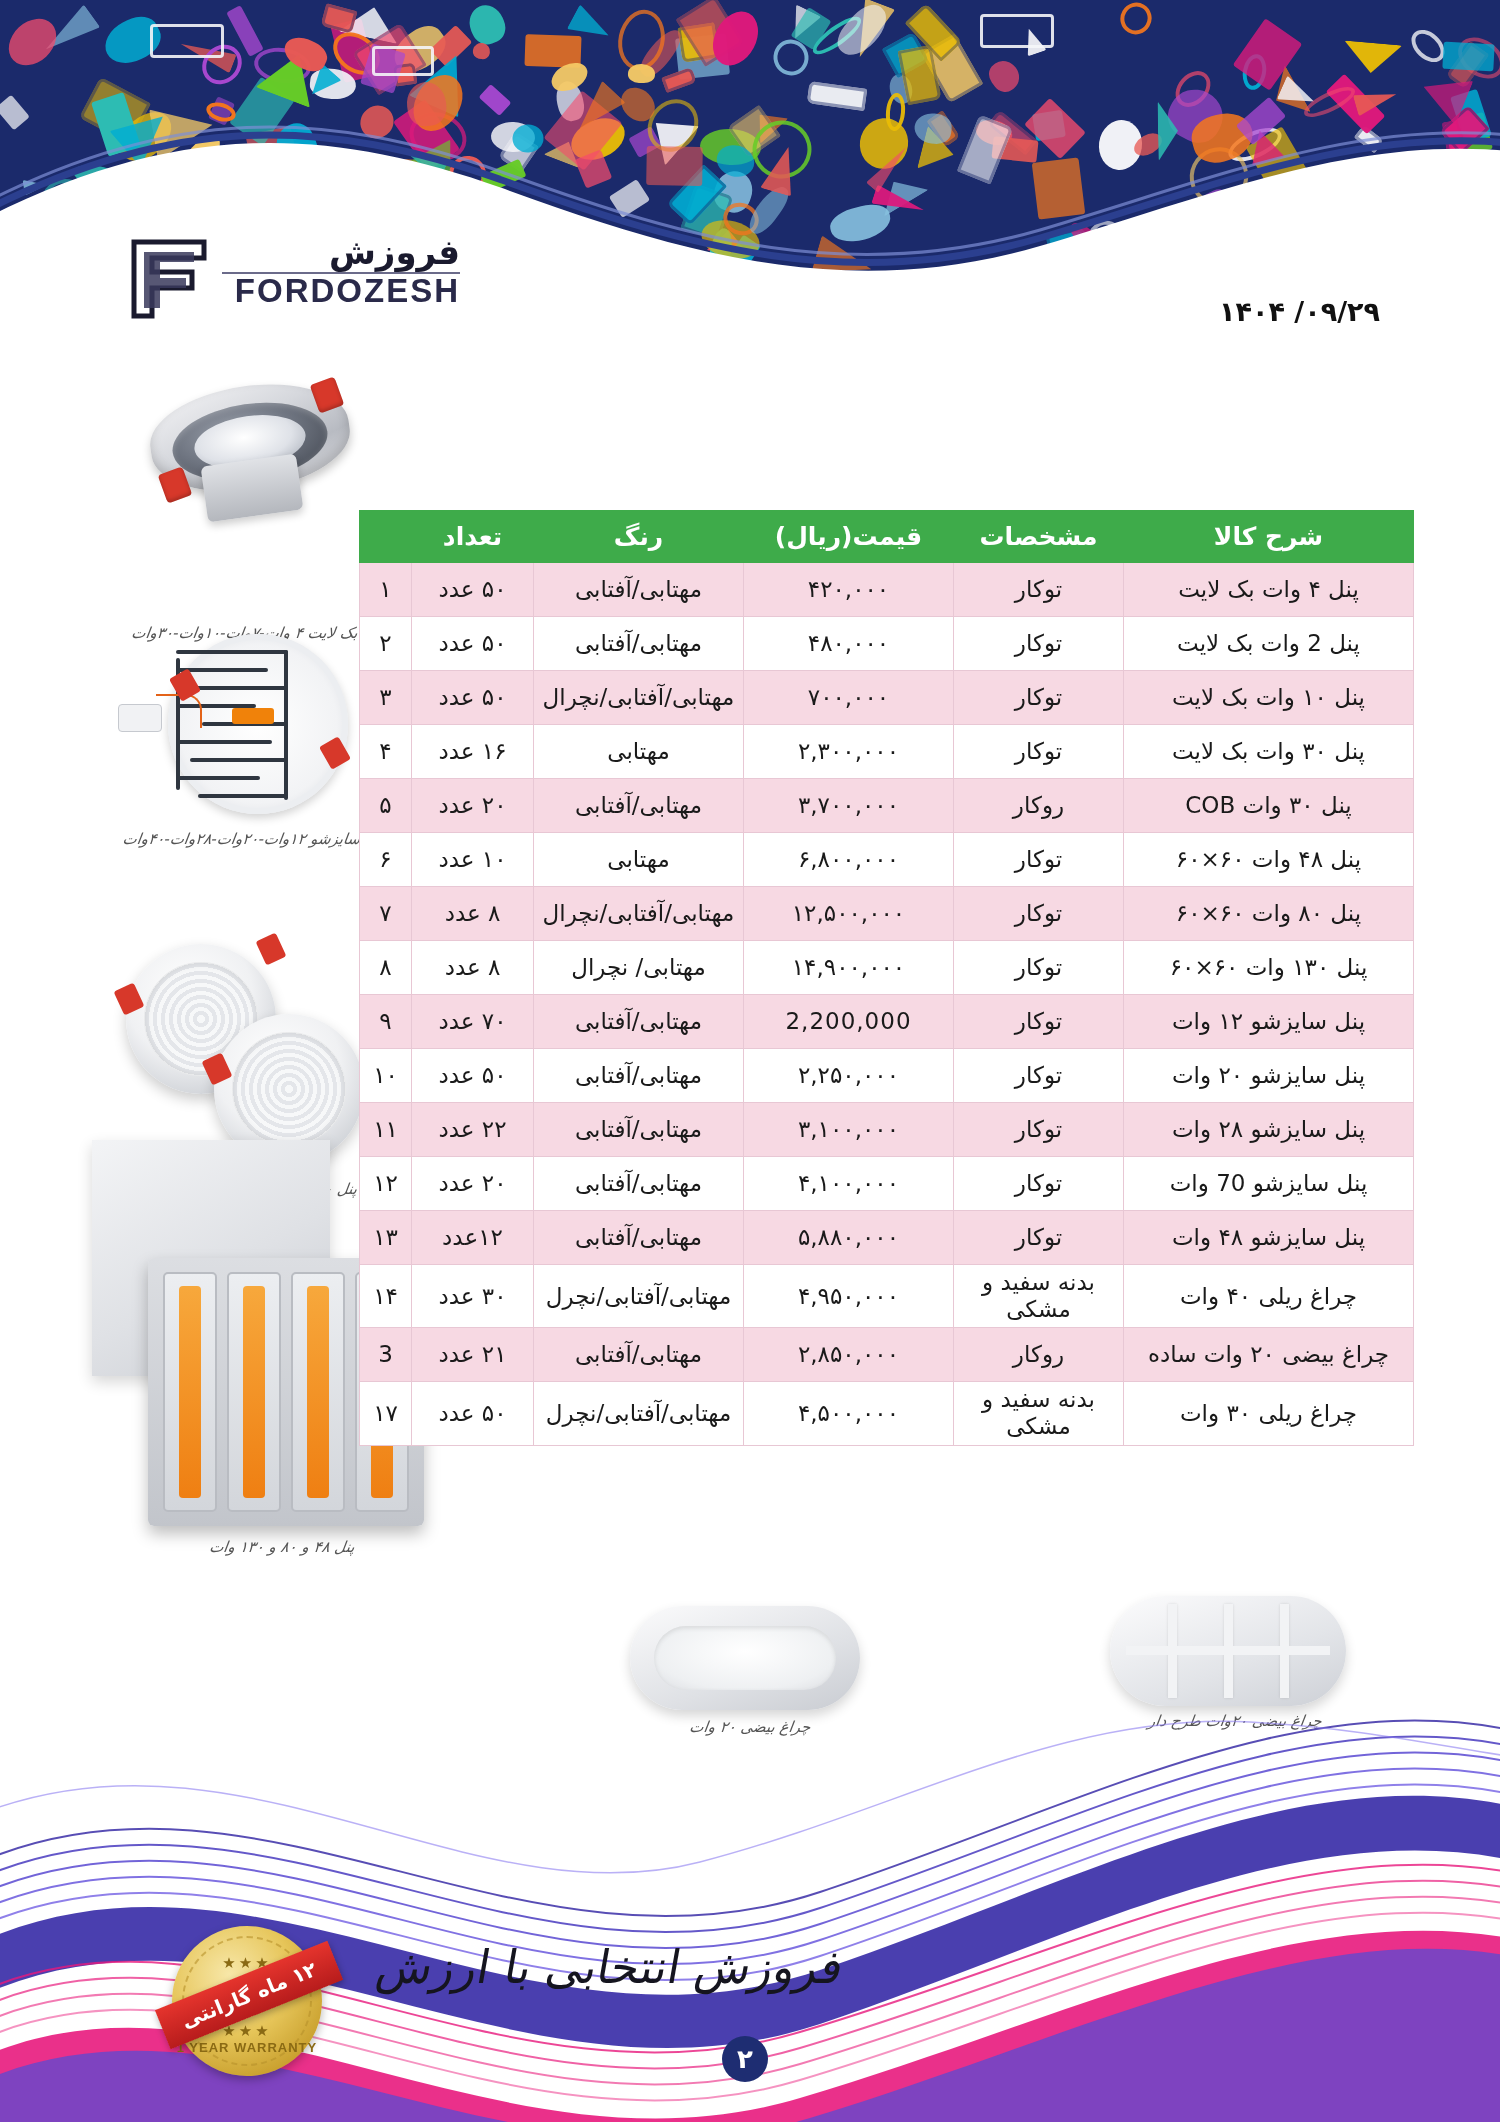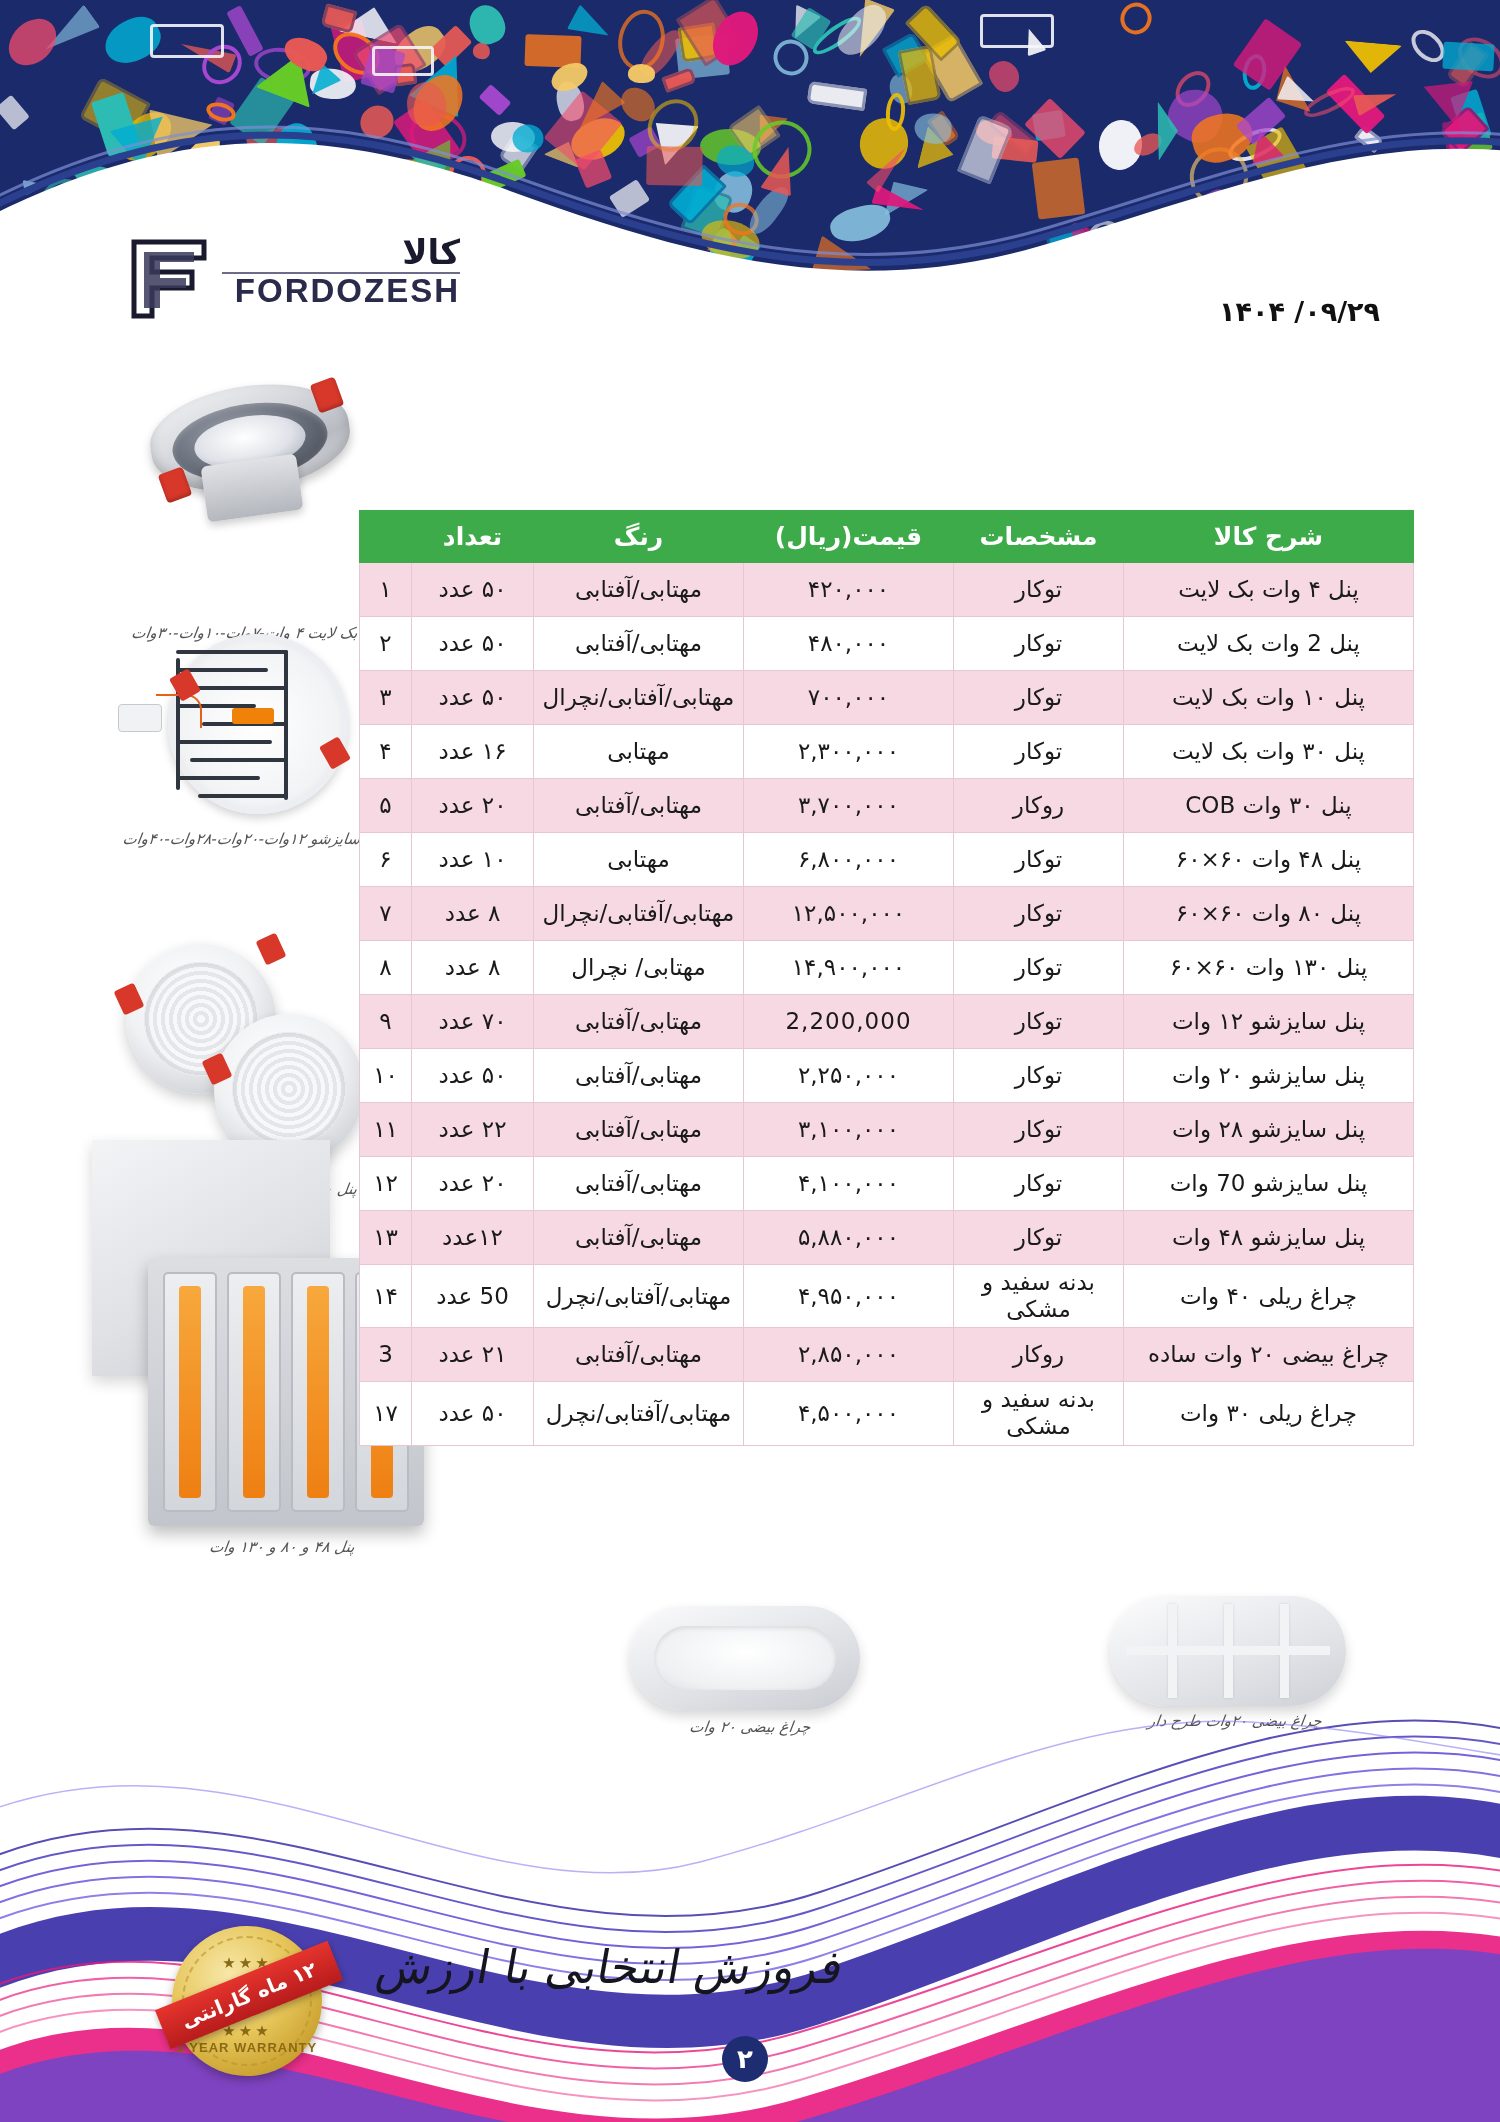--- a/index.html
+++ b/index.html
@@ -527,21 +527,21 @@
       <path d="M0,112 C180,22 330,17 520,87 C700,152 860,197 1050,142 C1220,92 1360,32 1520,47" fill="none" stroke="#2b3f8f" stroke-width="7"></path>
       <path d="M0,104 C180,14 330,9 520,79 C700,144 860,189 1050,134 C1220,84 1360,24 1520,39" fill="none" stroke="#7e8fd6" stroke-width="3" opacity=".7"></path>
     </svg>
   </div>
 
   <div class="logo-wrap">
     <svg class="logo-f" viewBox="0 0 78 82">
       <path d="M4,4 H74 V20 H22 V34 H62 V50 H22 V78 H4 Z" fill="none" stroke="#1a1a2e" stroke-width="5"></path>
       <path d="M14,14 H64 V24 H30 V40 H56 V50 H30 V70 H14 Z" fill="#3a3a5c" opacity=".85"></path>
     </svg>
-    <div class="logo-fa">کالا</div>
+    <div class="logo-fa">فروزش</div>
     <div class="logo-line"></div>
     <div class="logo-en">FORDOZESH</div>
   </div>
 
   <div class="date-box">۱۴۰۴ /۰۹/۲۹</div>
 
 
   <div class="prod p1">
     <div class="dl-outer"></div>
     <div class="dl-ring"></div>
@@ -728,21 +728,21 @@
             <td class="c-price">۵,۸۸۰,۰۰۰</td>
             <td class="c-color">مهتابی/آفتابی</td>
             <td class="c-qty">۱۲عدد</td>
             <td class="c-idx">۱۳</td>
           </tr>
           <tr>
             <td class="c-name">چراغ ریلی  ۴۰ وات</td>
             <td class="c-spec spec-2">بدنه سفید و مشکی</td>
             <td class="c-price">۴,۹۵۰,۰۰۰</td>
             <td class="c-color">مهتابی/آفتابی/نچرل</td>
-            <td class="c-qty">50 عدد</td>
+            <td class="c-qty">۳۰ عدد</td>
             <td class="c-idx">۱۴</td>
           </tr>
           <tr>
             <td class="c-name">چراغ بیضی ۲۰ وات ساده</td>
             <td class="c-spec">روکار</td>
             <td class="c-price">۲,۸۵۰,۰۰۰</td>
             <td class="c-color">مهتابی/آفتابی</td>
             <td class="c-qty">۲۱ عدد</td>
             <td class="c-idx">3</td>
           </tr>

